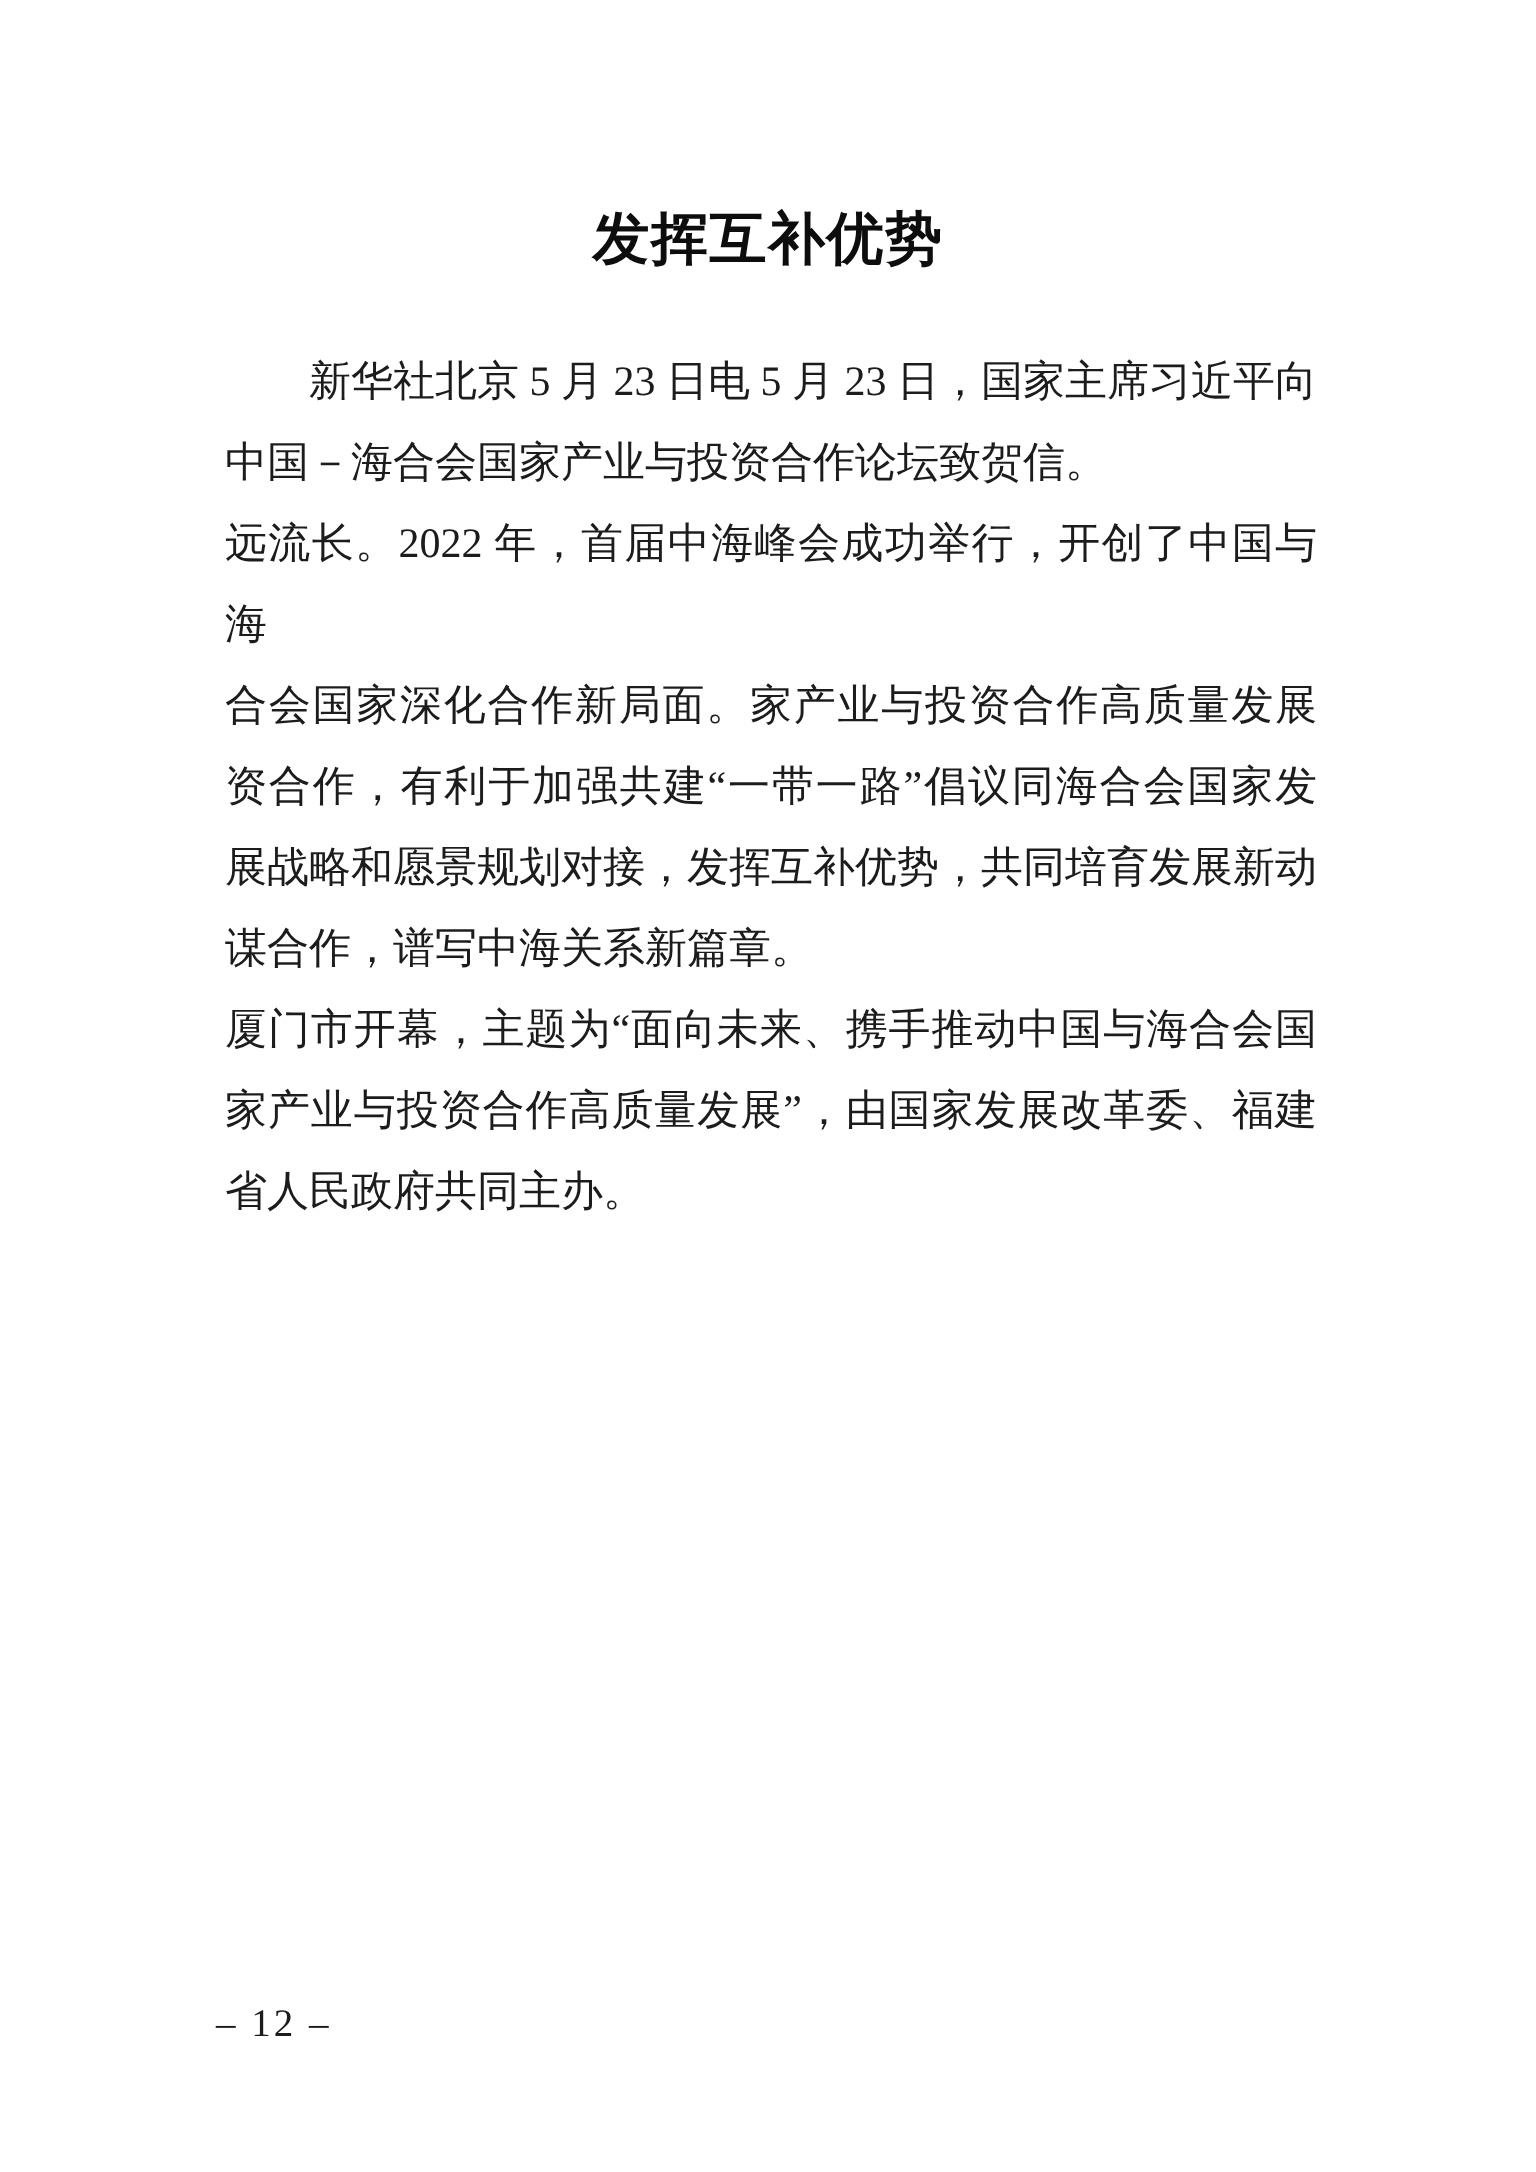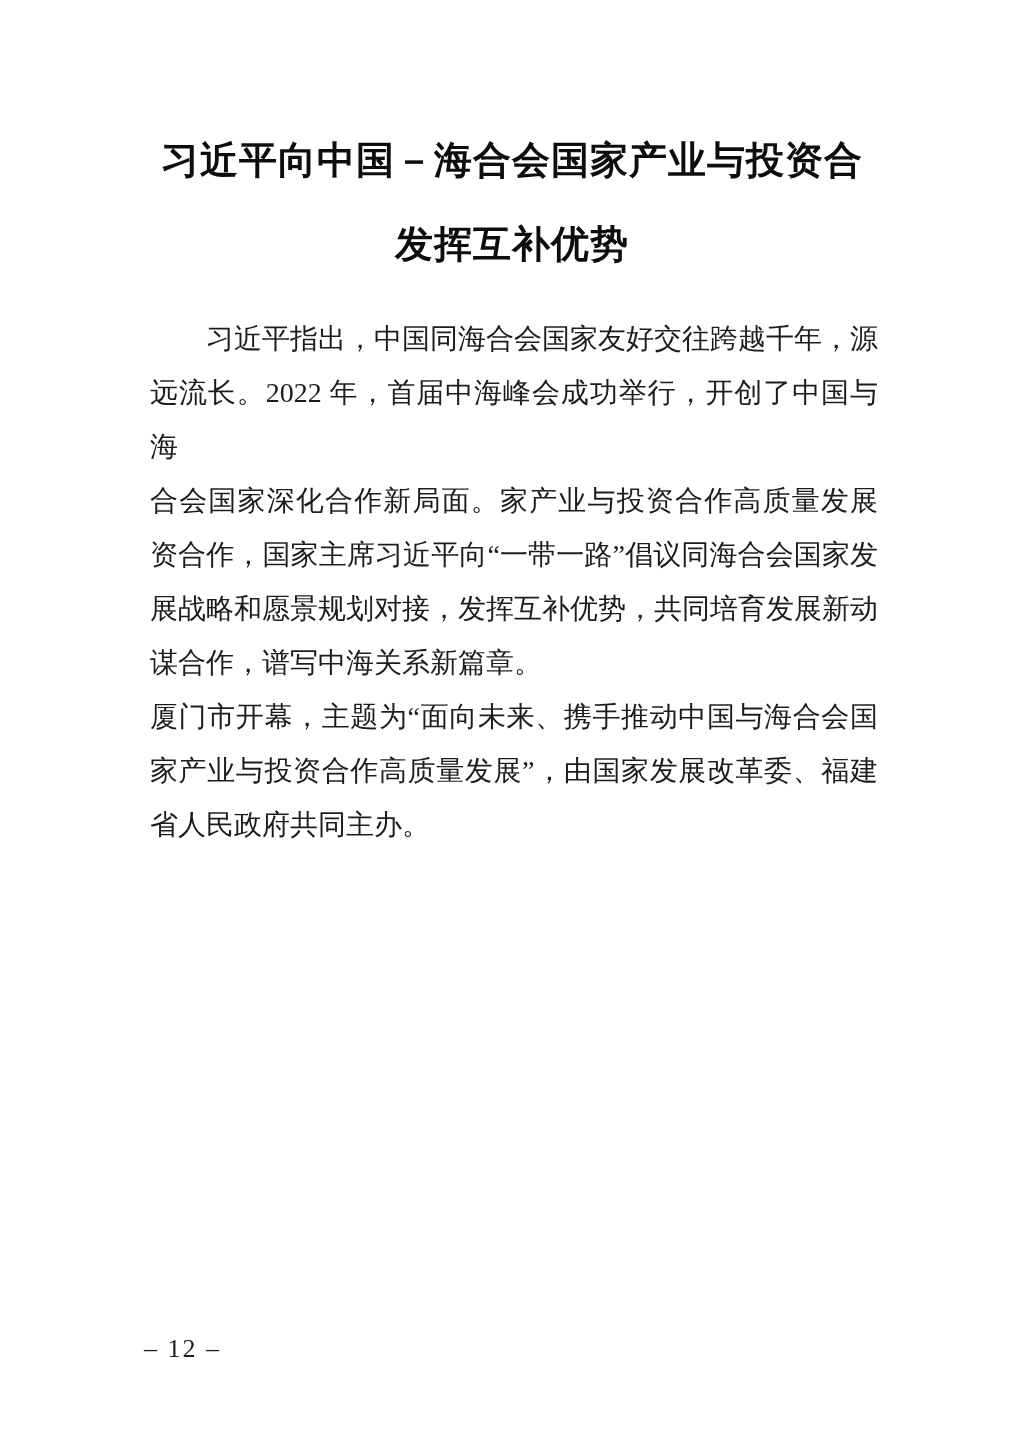--- a/index.html
+++ b/index.html
@@ -51,32 +51,34 @@
     color: #1c1c1c;
     letter-spacing: 2px;
   }
 </style>
 </head>
 <body>
 
 <div class="page">
 
   <h1 class="doc-title">
-    <span class="line">习近平向中国－海合会国家产业与投资合</span>
     <span class="line">发挥互补优势</span>
   </h1>
 
   <div class="body-text">
 
+    <p class="para">
+      <span class="line indent fill">新华社北京 5 月 23 日电  5 月 23 日，国家主席习近平向</span>
+      <span class="line end">中国－海合会国家产业与投资合作论坛致贺信。</span>
+    </p>
 
     <p class="para">
-      <span class="line indent fill">习近平指出，中国同海合会国家友好交往跨越千年，源</span>
       <span class="line fill">远流长。2022 年，首届中海峰会成功举行，开创了中国与海</span>
       <span class="line fill">合会国家深化合作新局面。家产业与投资合作高质量发展</span>
-      <span class="line fill">资合作，国家主席习近平向“一带一路”倡议同海合会国家发</span>
+      <span class="line fill">资合作，有利于加强共建“一带一路”倡议同海合会国家发</span>
       <span class="line fill">展战略和愿景规划对接，发挥互补优势，共同培育发展新动</span>
       <span class="line end">谋合作，谱写中海关系新篇章。</span>
     </p>
 
     <p class="para">
       <span class="line fill">厦门市开幕，主题为“面向未来、携手推动中国与海合会国</span>
       <span class="line fill">家产业与投资合作高质量发展”，由国家发展改革委、福建</span>
       <span class="line end">省人民政府共同主办。</span>
     </p>
 

